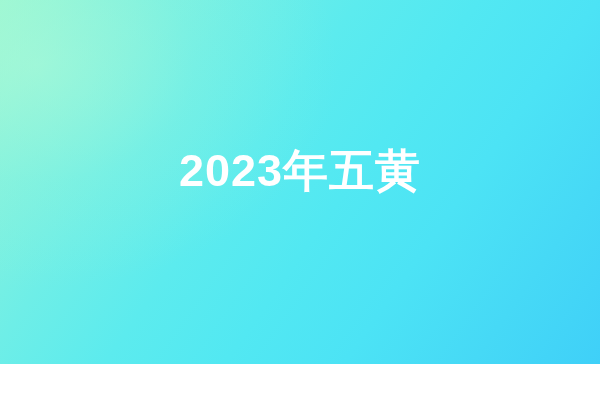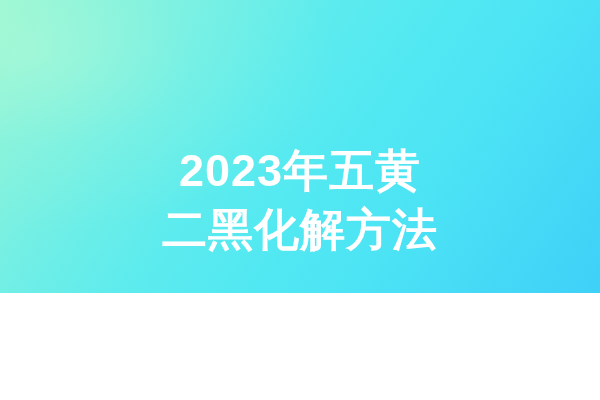--- a/index.html
+++ b/index.html
@@ -10,21 +10,21 @@
   body {
     width: 600px;
     height: 400px;
     overflow: hidden;
     font-family: "Liberation Sans", "DejaVu Sans", sans-serif;
   }
 
   #banner {
     position: relative;
     width: 600px;
-    height: 293px;
+    height: 364px;
     box-sizing: border-box;
     
     background-image: linear-gradient(
       125deg,
       #9df7d0 0%,
       #86f2dc 12%,
       #6eeee7 28%,
       #5cebee 42%,
       #52e8f2 56%,
       #4ce3f5 70%,
@@ -73,16 +73,15 @@
 </style>
 </head>
 <body>
 
 <div id="banner">
 
   <div id="banner-wash"></div>
 
   <div id="title-block">
     <span class="title-line line-1">2023年五黄</span>
-    <span class="title-line line-2">二黑化解方法</span>
   </div>
 
 </div>
 
 </body></html>

